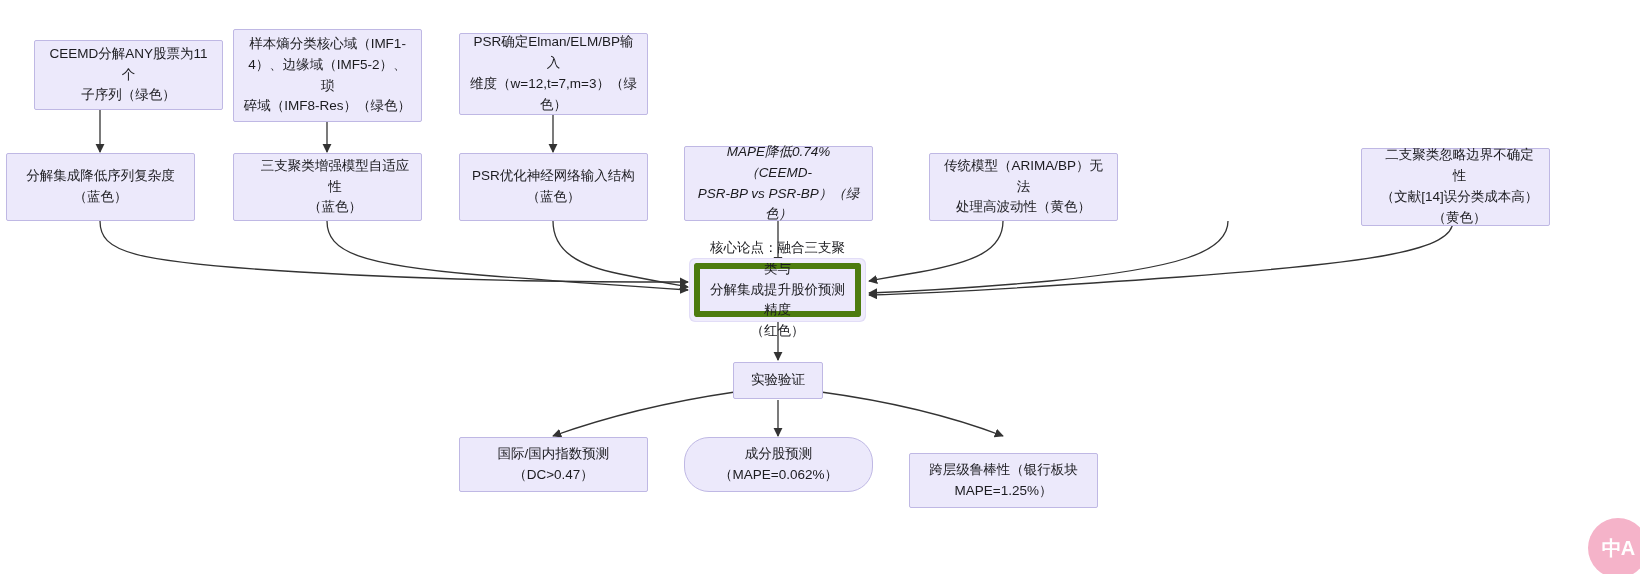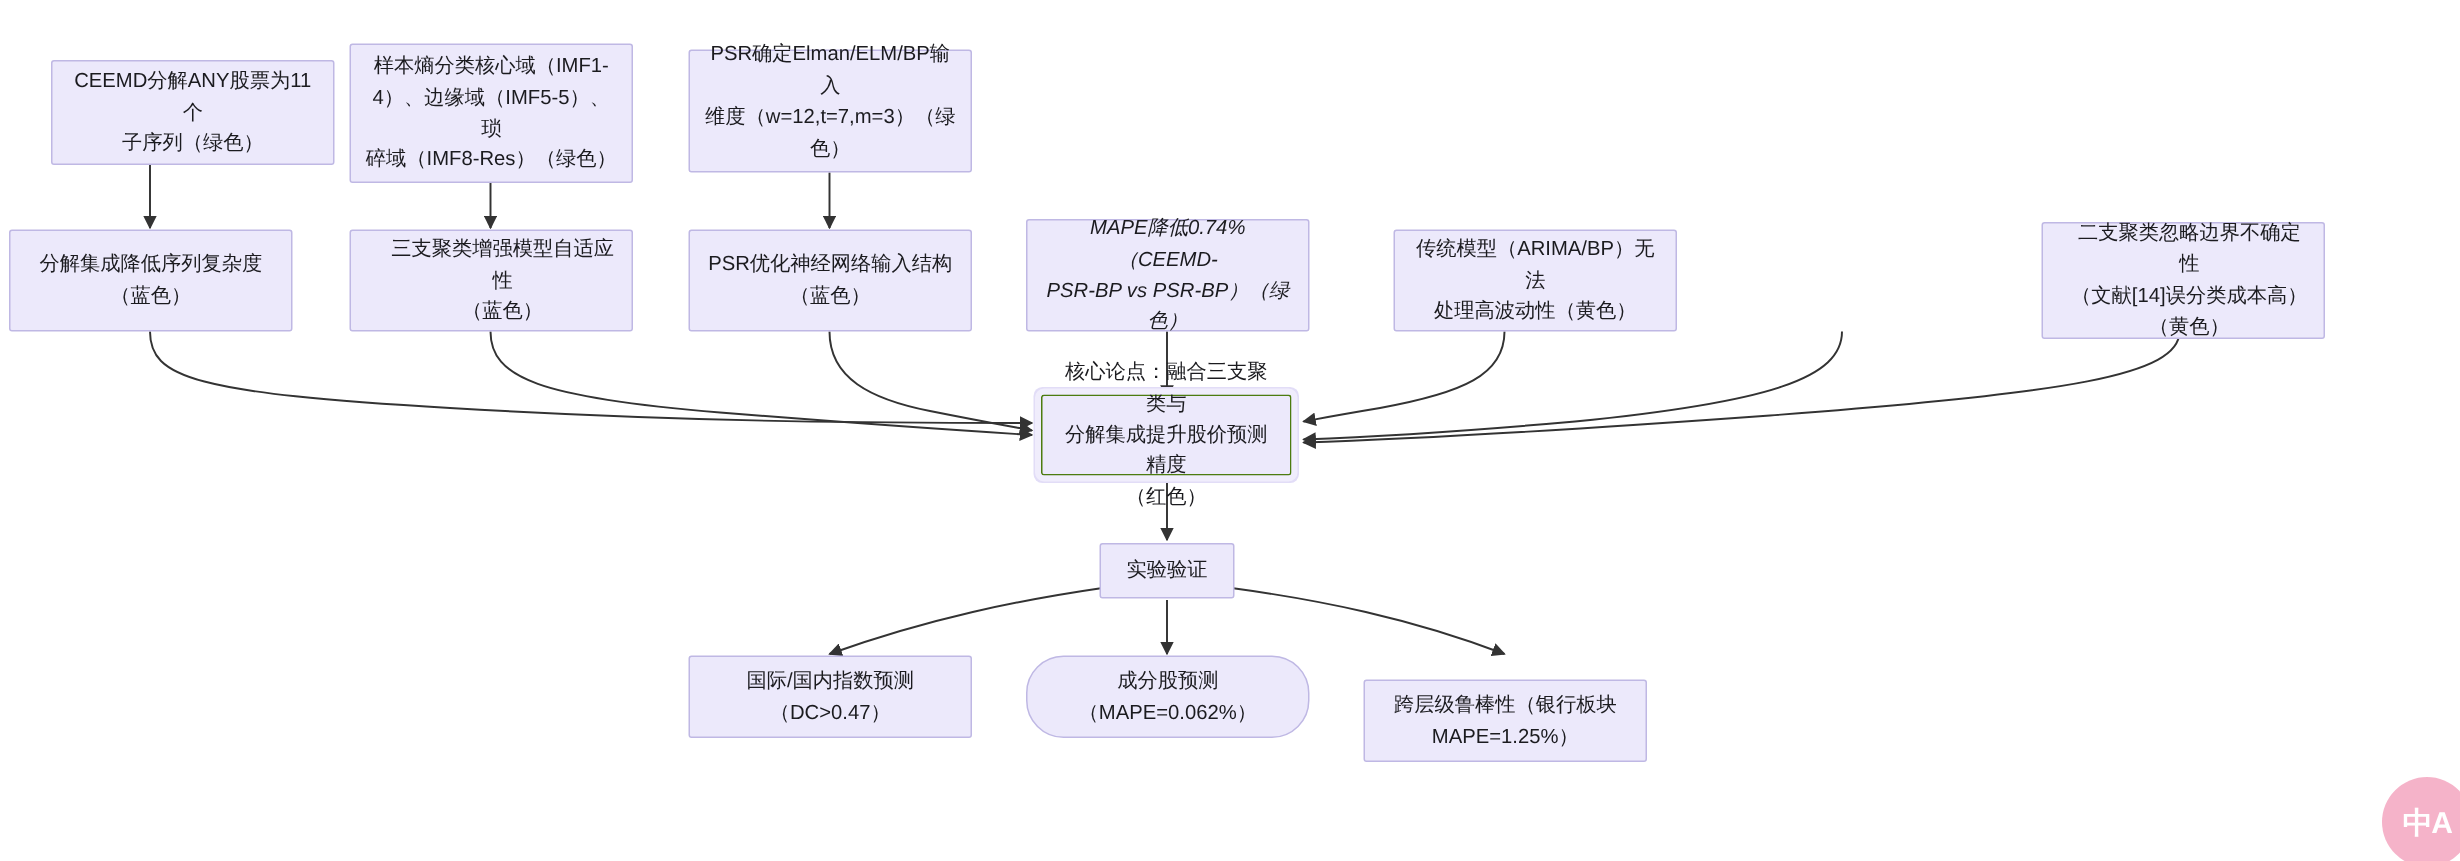--- a/index.html
+++ b/index.html
@@ -41,21 +41,21 @@
     padding: 4px 9px;
     z-index: 2;
   }
   .node .label {
     display: block;
     width: 100%;
     white-space: pre-line;
   }
   .node.core {
     background: #ece9fb;
-    border: 1px solid #4d7c0f;
+    border: 6px solid #4d7c0f;
     outline: 4px solid #f0edfc;
     outline-offset: 0px;
     box-shadow: 0 0 0 5px #e2ddf7;
   }
   .watermark {
     position: absolute;
     width: 60px;
     height: 60px;
     border-radius: 50%;
     background: #f4a6c0;
@@ -106,25 +106,25 @@
     </g>
   </svg>
 
   <div class="node" style="left:6px; top:40px; width:189px; height:70px;margin-left:28px;">
     <span class="label">CEEMD分解ANY股票为11个
 子序列（绿色）</span>
   </div>
 
   <div class="node" style="left:233px; top:29px; width:189px; height:93px;">
     <span class="label">样本熵分类核心域（IMF1-
-4）、边缘域（IMF5-5）、琐
+4）、边缘域（IMF5-2）、琐
 碎域（IMF8-Res）（绿色）</span>
   </div>
 
-  <div class="node" style="left:459px; top:33px; width:189px; height:82px;align-items:flex-end;">
+  <div class="node" style="left:459px; top:33px; width:189px; height:82px;">
     <span class="label">PSR确定Elman/ELM/BP输入
 维度（w=12,t=7,m=3）（绿
 色）</span>
   </div>
 
   <div class="node" style="left:6px; top:153px; width:189px; height:68px;">
     <span class="label">分解集成降低序列复杂度
 （蓝色）</span>
   </div>
 

